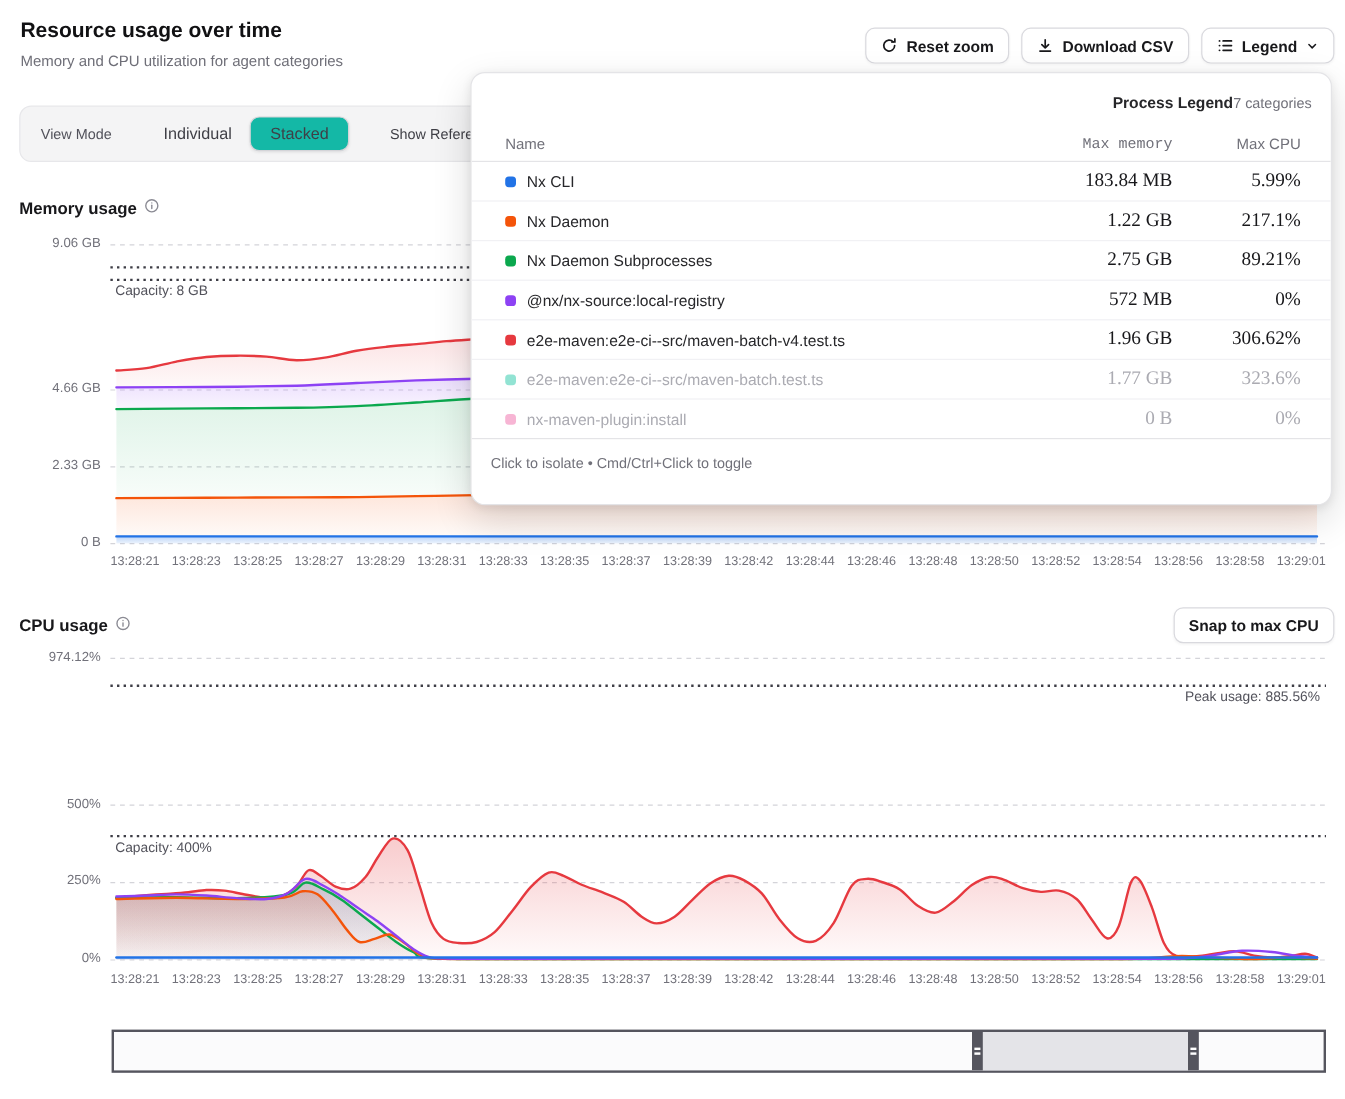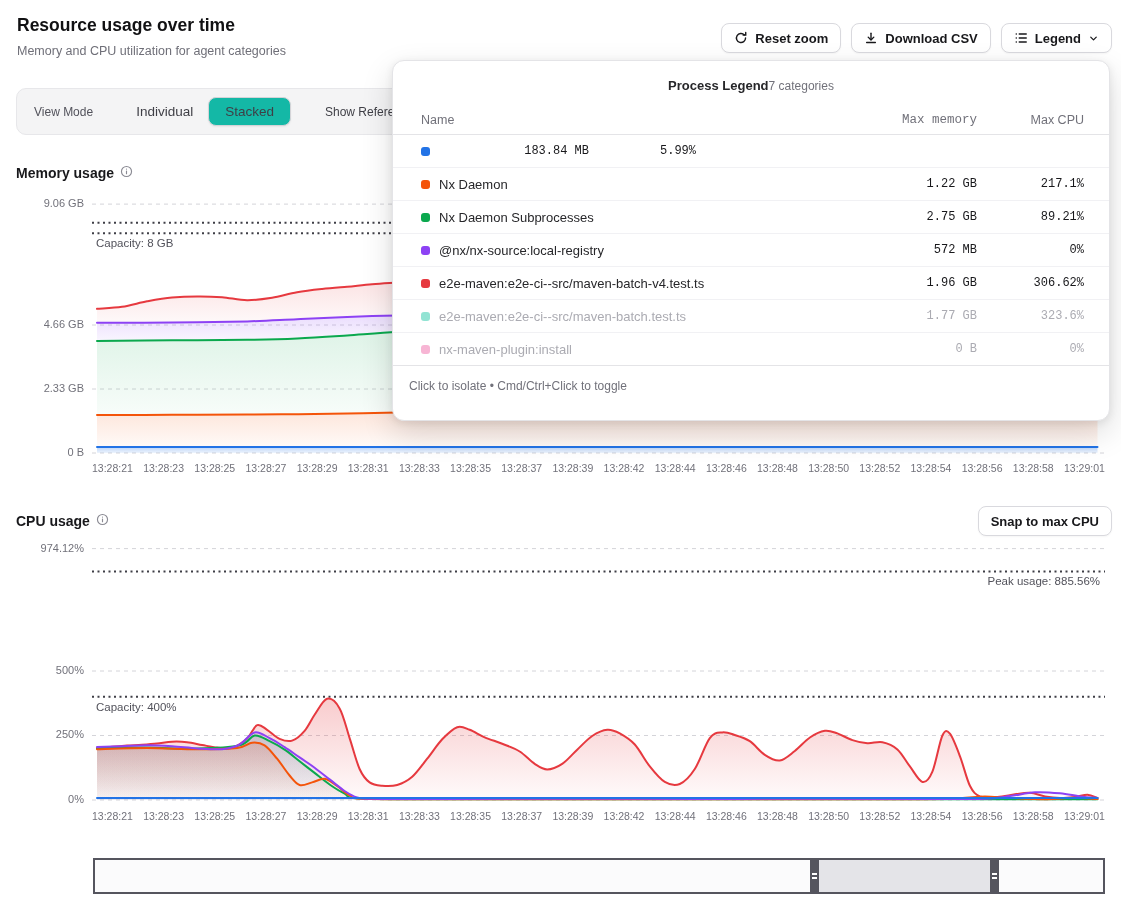--- a/index.html
+++ b/index.html
@@ -54,33 +54,33 @@
                   display:flex; align-items:center; justify-content:center; cursor:ew-resize; }
   .brush-handle.left  { left:0; }
   .brush-handle.right { right:0; }
   .grip { width:5px; height:2px; background:#fff; box-shadow:0 4px 0 #fff; margin-top:-4px; }
 
   
   .legend-popup { position:absolute; left:392px; top:60px; width:718px; height:361px;
                   background:#fff; border:1px solid #e4e4e7; border-radius:12px; z-index:30;
                   box-shadow:0 12px 32px rgba(0,0,0,.14), 0 2px 8px rgba(0,0,0,.08);
                   display:flex; flex-direction:column; overflow:hidden; }
-  .lg-head { display:flex; justify-content:center; align-items:center; padding:17px 16px 12px 16px; }
+  .lg-head { display:flex; justify-content:flex-end; align-items:center; padding:17px 16px 12px 16px; }
   .lg-title { font-size:13px; font-weight:700; color:#27272a; }
   .lg-count { font-size:12px; color:#71717a; }
   .lg-cols, .lg-row { display:flex; align-items:center; padding:0 25px 0 28px; }
   .lg-cols { height:30px; font-size:12.5px; color:#71717a; border-bottom:1px solid #e4e4e7; }
   .lg-col-name { flex:1; }
   .lg-col-mem, .lg-mem { width:150px; text-align:right;font-family:Liberation Mono, monospace; }
   .lg-col-cpu, .lg-cpu { width:107px; text-align:right; }
   .lg-row { height:33px; border-bottom:1px solid #f1f1f4; cursor:pointer; }
   .lg-row:last-child { border-bottom:1px solid #e4e4e7; }
   .lg-dot { width:9px; height:9px; border-radius:3px; margin-right:9px; flex:none; }
   .lg-name { flex:1; font-size:13px; color:#27272a; white-space:nowrap; overflow:hidden; }
-  .lg-val { font-family:Liberation Mono, monospace; font-size:12px; color:#18181b; }
+  .lg-val { font-family:Liberation Serif, serif; font-size:16px; color:#18181b; }
   .lg-row.dimmed .lg-name, .lg-row.dimmed .lg-val { color:#ababb2; }
   .lg-foot { padding:13px 16px; font-size:12px; color:#71717a; }
 </style>
 </head>
 <body>
 
 <div class="page">
 
   <div class="page-title">Resource usage over time</div>
   <div class="page-subtitle">Memory and CPU utilization for agent categories</div>
@@ -309,20 +309,21 @@
       <span class="lg-count">7 categories</span>
     </div>
     <div class="lg-cols">
       <span class="lg-col-name">Name</span>
       <span class="lg-col-mem">Max memory</span>
       <span class="lg-col-cpu">Max CPU</span>
     </div>
     <div id="lg-rows">
     <div class="lg-row">
       <span class="lg-dot" style="background: rgb(34, 115, 230);"></span>
+      <span class="lg-name">Nx CLI</span>
       <span class="lg-mem lg-val">183.84 MB</span>
       <span class="lg-cpu lg-val">5.99%</span>
     </div>
 
     <div class="lg-row">
       <span class="lg-dot" style="background: rgb(244, 84, 10);"></span>
       <span class="lg-name">Nx Daemon</span>
       <span class="lg-mem lg-val">1.22 GB</span>
       <span class="lg-cpu lg-val">217.1%</span>
     </div>

